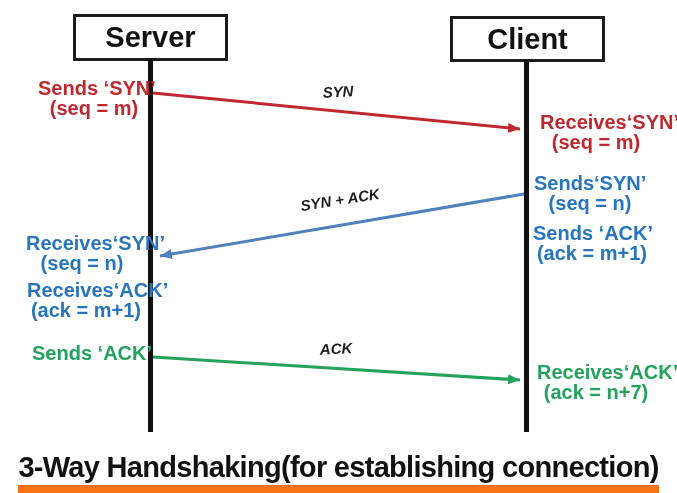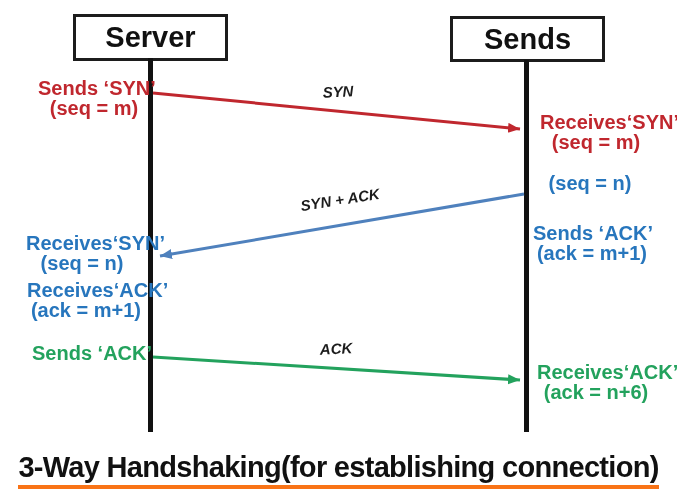--- a/index.html
+++ b/index.html
@@ -79,34 +79,34 @@
     left: 0; top: 451px;
     width: 677px;
     text-align: center;
   }
   #diagram-title span {
     display: inline-block;
     font-size: 29px;
     font-weight: bold;
     letter-spacing: -0.7px;
     color: #111111;
-    border-bottom: 4px solid #f97316;
+    border-bottom: 8px solid #f97316;
     padding-bottom: 1px;
   }
 </style>
 </head>
 <body>
 
 <div id="stage">
 
   <div class="actor" id="client-box">
     <span>Server</span>
   </div>
   <div class="actor" id="server-box">
-    <span>Sends</span>
+    <span>Client</span>
   </div>
 
   <div class="lifeline" id="client-line"></div>
   <div class="lifeline" id="server-line"></div>
 
   <svg id="arrow-layer" viewBox="0 0 677 493" xmlns="http://www.w3.org/2000/svg">
     <defs>
       <marker id="ah-red" markerUnits="userSpaceOnUse" markerWidth="14" markerHeight="12" refX="12" refY="5" orient="auto">
         <path d="M0,0 L12,5 L0,10 z" fill="#c0272e"></path>
       </marker>
@@ -128,39 +128,40 @@
 
   <div class="ann ann-red" id="ann-client-sends-syn">
     <div>Sends ‘SYN’</div>
     <div>(seq = m)</div>
   </div>
   <div class="ann ann-red" id="ann-server-receives-syn">
     <div>Receives‘SYN’</div>
     <div>(seq = m)</div>
   </div>
   <div class="ann ann-blue" id="ann-server-sends-syn">
+    <div>Sends‘SYN’</div>
     <div>(seq = n)</div>
   </div>
   <div class="ann ann-blue" id="ann-server-sends-ack">
     <div>Sends ‘ACK’</div>
     <div>(ack = m+1)</div>
   </div>
   <div class="ann ann-blue" id="ann-client-receives-syn">
     <div>Receives‘SYN’</div>
     <div>(seq = n)</div>
   </div>
   <div class="ann ann-blue" id="ann-client-receives-ack">
     <div>Receives‘ACK’</div>
     <div>(ack = m+1)</div>
   </div>
   <div class="ann ann-green" id="ann-client-sends-ack">
     <div>Sends ‘ACK’</div>
   </div>
   <div class="ann ann-green" id="ann-server-receives-ack">
     <div>Receives‘ACK’</div>
-    <div>(ack = n+6)</div>
+    <div>(ack = n+7)</div>
   </div>
 
   <div id="diagram-title">
     <span>3-Way Handshaking(for establishing connection)</span>
   </div>
 
 </div>
 
 </body></html>

